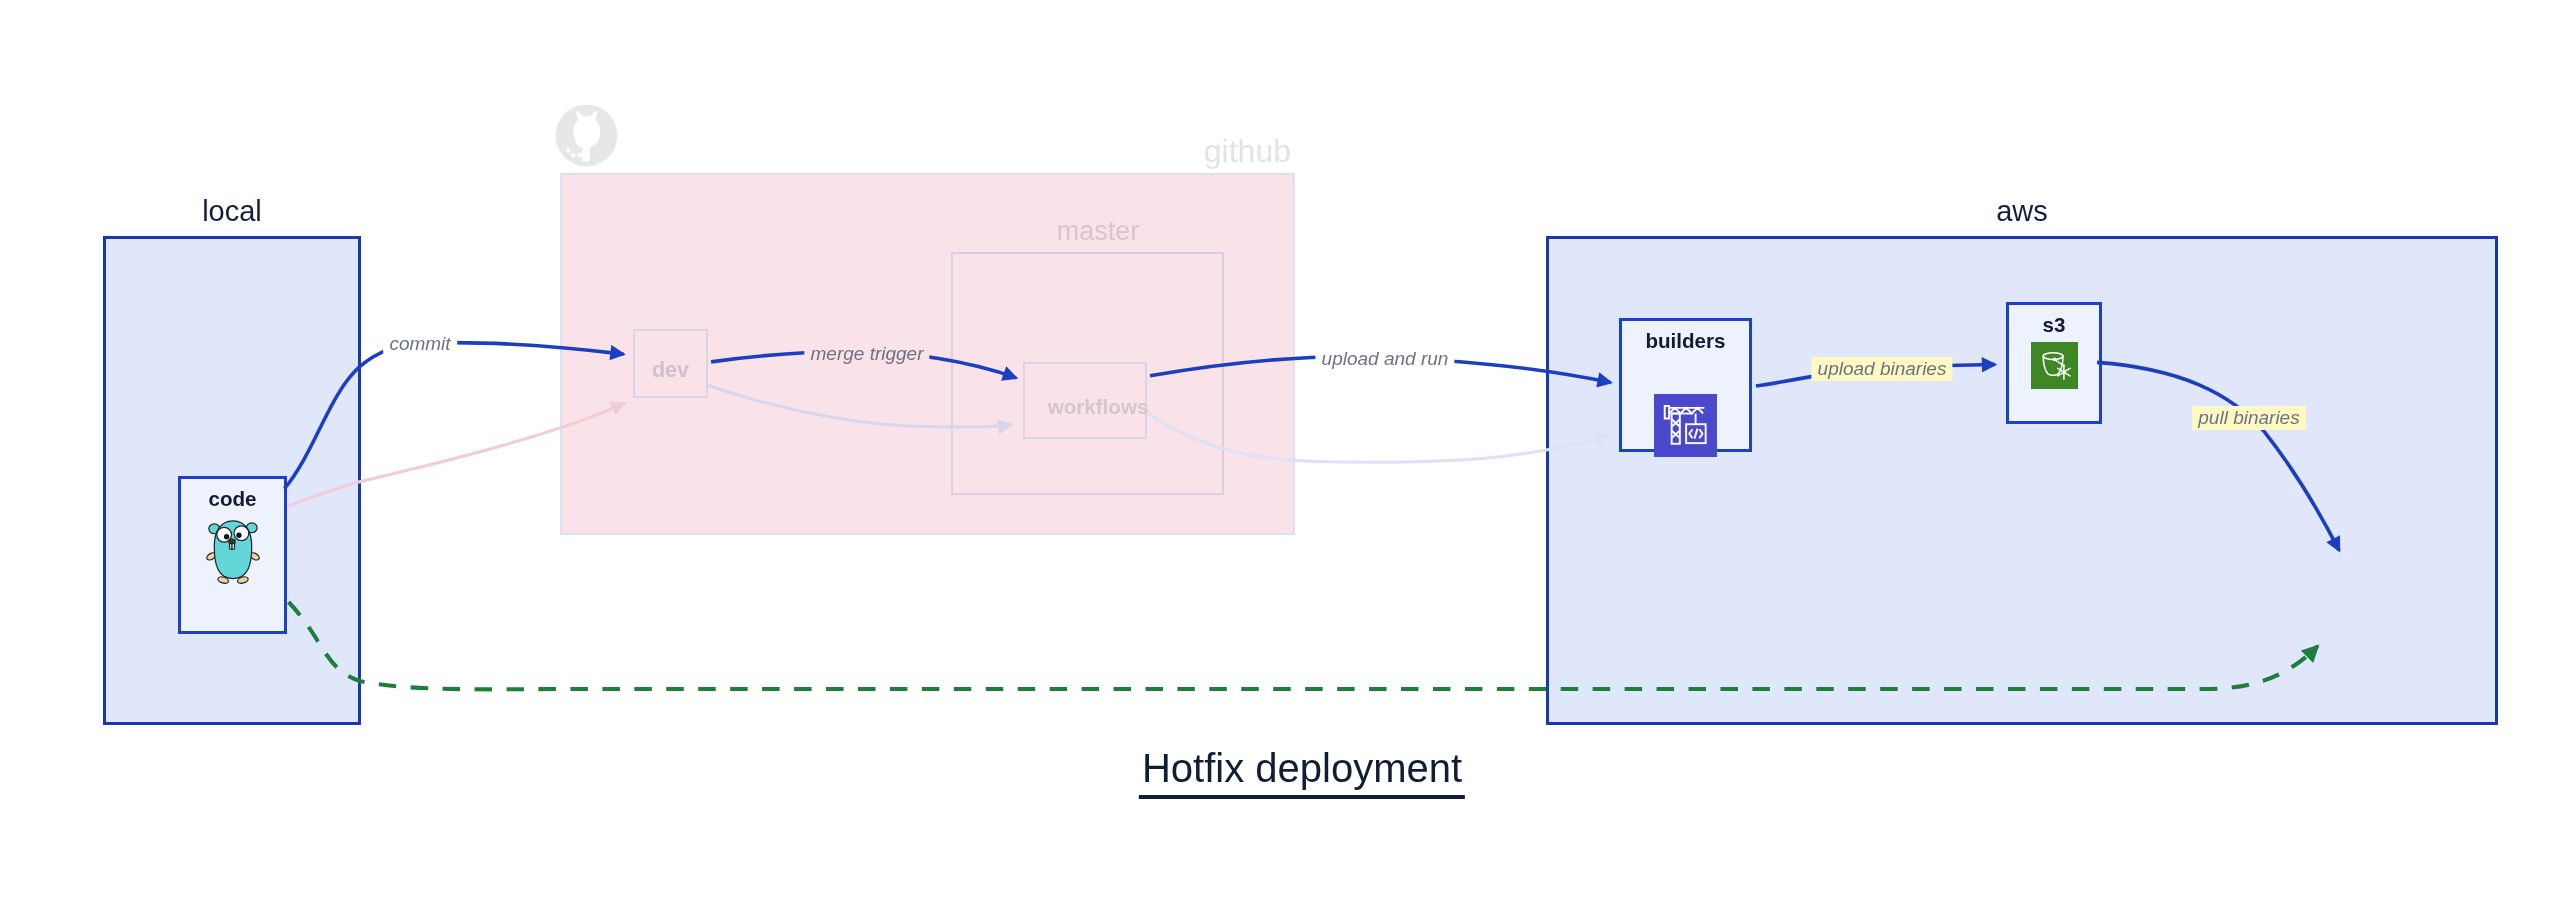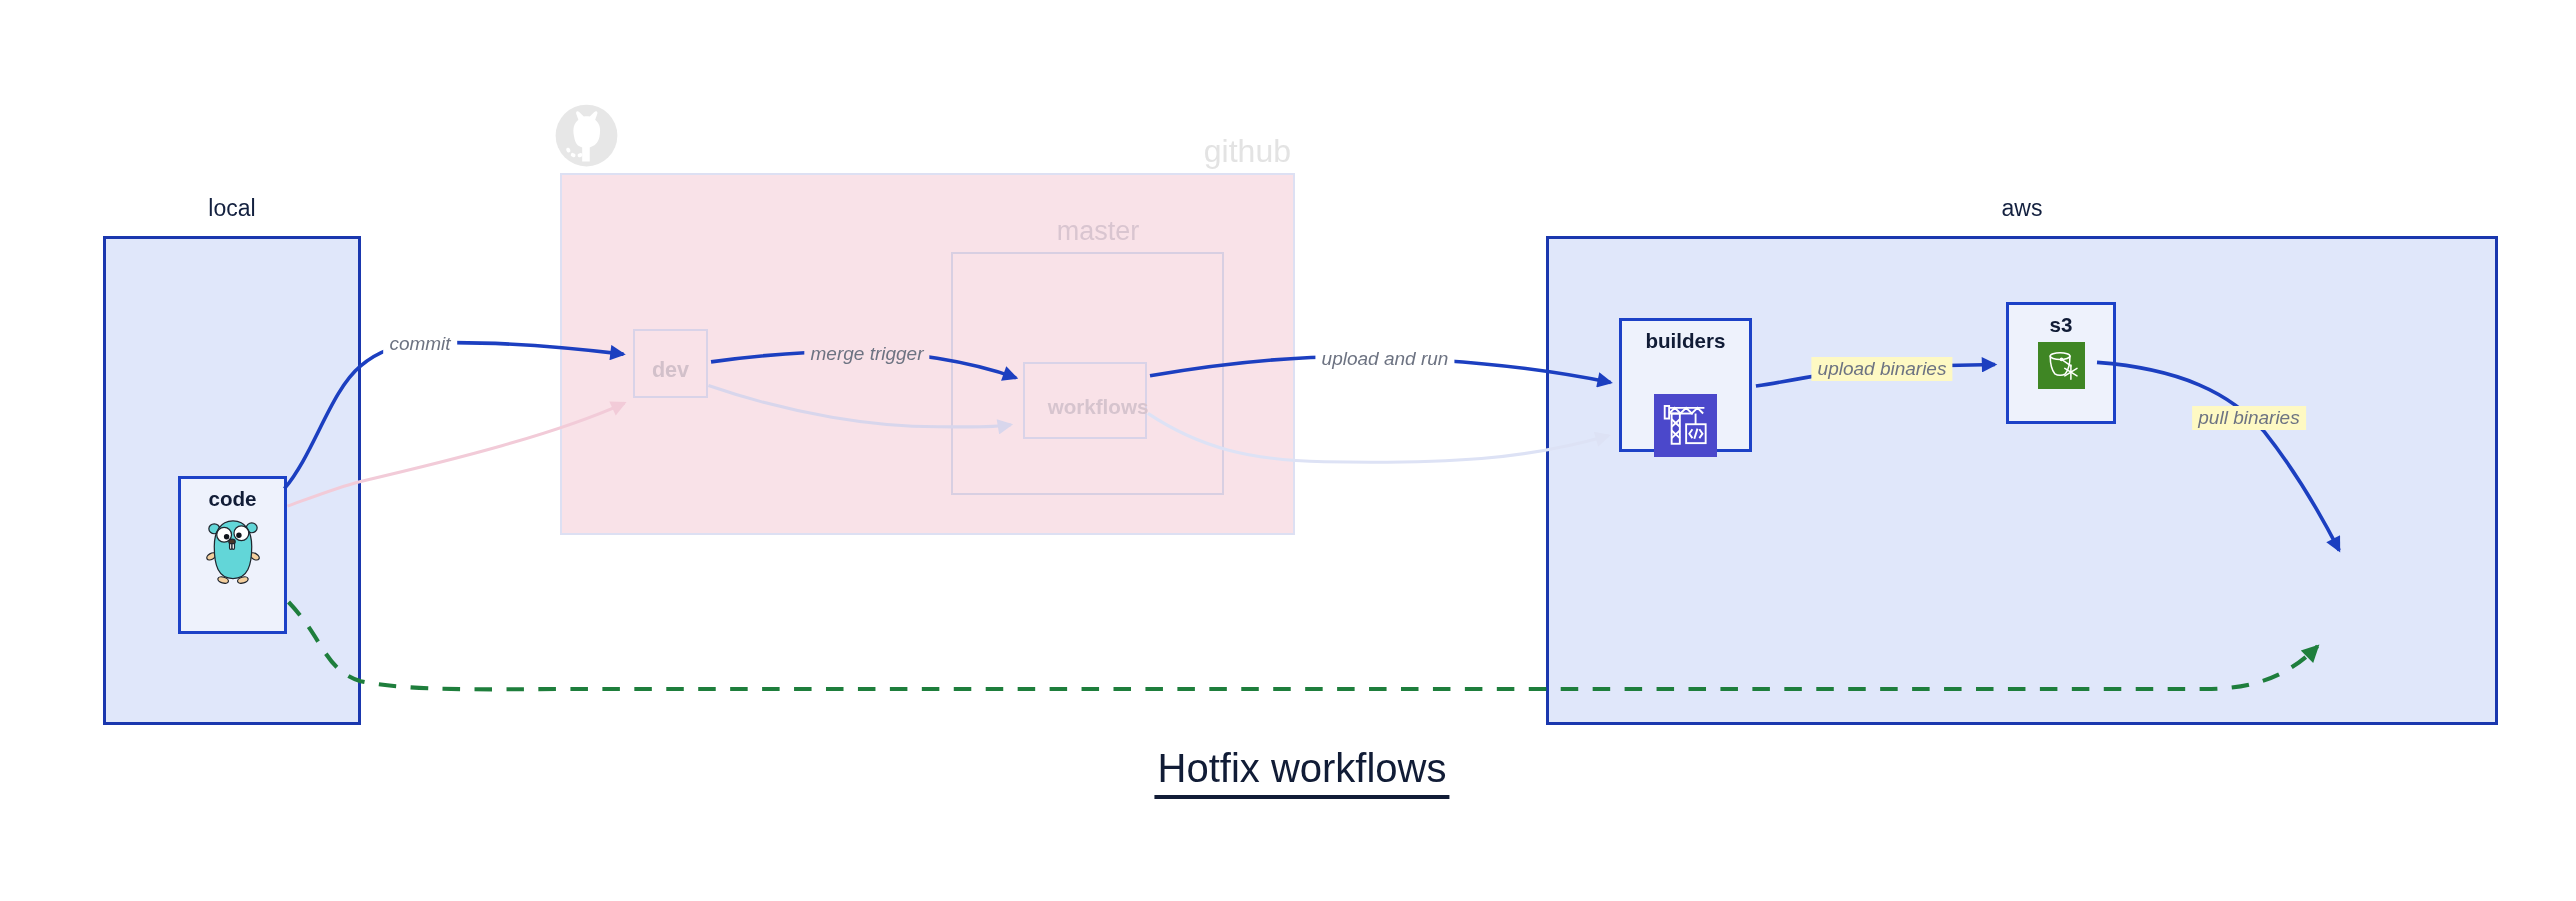--- a/index.html
+++ b/index.html
@@ -7,38 +7,38 @@
     position:relative;width:2604px;height:902px;background:#ffffff;
     font-family:"Liberation Sans",sans-serif;overflow:hidden;
   }
   
   .group{position:absolute;box-sizing:border-box;}
   #g-local{left:103px;top:236px;width:258px;height:489px;background:#e0e7fa;border:3.1px solid #1a37ae;}
   #g-aws{left:1546px;top:236px;width:952px;height:489px;background:#e0e7fa;border:3.1px solid #1a37ae;}
   #g-github{left:560px;top:173px;width:735px;height:362px;background:#f9e2e8;border:2.6px solid #dde0f3;}
   #g-master{left:951px;top:252px;width:273px;height:243px;background:transparent;border:2.6px solid #d8cfe2;}
   
-  .group-label{position:absolute;font-size:23px;color:#13203f;white-space:nowrap;}
+  .group-label{position:absolute;font-size:29px;color:#13203f;white-space:nowrap;}
   #lbl-local{left:232px;top:195px;transform:translateX(-50%);}
   #lbl-aws{left:2022px;top:195px;transform:translateX(-50%);}
   #lbl-github{left:1291px;top:133px;transform:translateX(-100%);font-size:32px;color:#e3e3e3;}
   #lbl-master{left:1087px;top:216px;transform:translateX(-50%);font-size:27px;color:#d9c5d0;margin-left:11px;}
   
   .node{position:absolute;box-sizing:border-box;display:flex;flex-direction:column;align-items:center;}
   .node-label{font-weight:bold;font-size:20.6px;color:#111c36;margin-top:8.2px;white-space:nowrap;}
   .node.active{background:#eef2fc;border:3.6px solid #1c41c7;}
   .node.faded{background:transparent;border:2.6px solid #d9d3e8;justify-content:center;}
   .node.faded .node-label{margin-top:12px;}
   #n-code{left:178px;top:476px;width:109px;height:158px;}
   #n-dev{left:633px;top:329px;width:75px;height:69px;}
   #n-dev .node-label{color:#d2c0ca;font-size:21.6px;}
   #n-workflows{left:1023px;top:362px;width:124px;height:77px;padding-left:26px;}
   #n-workflows .node-label{color:#d6c4ce;font-size:20.6px;}
   #n-builders{left:1619px;top:318px;width:133px;height:134px;gap:36px;}
-  #n-s3{left:2006px;top:302px;width:110px;height:122px;}
+  #n-s3{left:2006px;top:302px;width:96px;height:122px;}
   #n-ec2{left:2328px;top:559px;width:98px;height:122px;}
   .node-icon{margin-top:5.2px;line-height:0;}
   
   #octocat{position:absolute;left:554px;top:103px;width:65px;height:65px;line-height:0;}
   
   #edges{position:absolute;left:0;top:0;width:2604px;height:902px;pointer-events:none;}
   .edge-active{stroke:#1c3fc0;stroke-width:7;fill:none;}
   .edge-pink{stroke:#f2cbd8;stroke-width:6;fill:none;}
   .edge-lav{stroke:#d8d6ec;stroke-width:6;fill:none;}
   .edge-lav2{stroke:#dde2f5;stroke-width:6;fill:none;}
@@ -185,16 +185,16 @@
     <path class="edge-active" d="M3408,749 C3500,735 3560,720 3640,712 L3872,707" marker-end="url(#mBlue)"></path>
     <path class="edge-active" d="M4070,703 C4230,715 4330,762 4395,838 C4460,920 4505,1000 4540,1068" marker-end="url(#mBlue)"></path>
   </svg>
 
   <span class="edge-label bg-white" id="elbl-commit">commit</span>
   <span class="edge-label bg-pink" id="elbl-merge">merge trigger</span>
   <span class="edge-label bg-white" id="elbl-run">upload and run</span>
   <span class="edge-label bg-blue" id="elbl-upload">upload binaries</span>
   <span class="edge-label bg-blue" id="elbl-pull">pull binaries</span>
 
-  <div id="title">Hotfix workflows</div>
+  <div id="title">Hotfix deployment</div>
 
 </div>
 
 
 </body></html>

